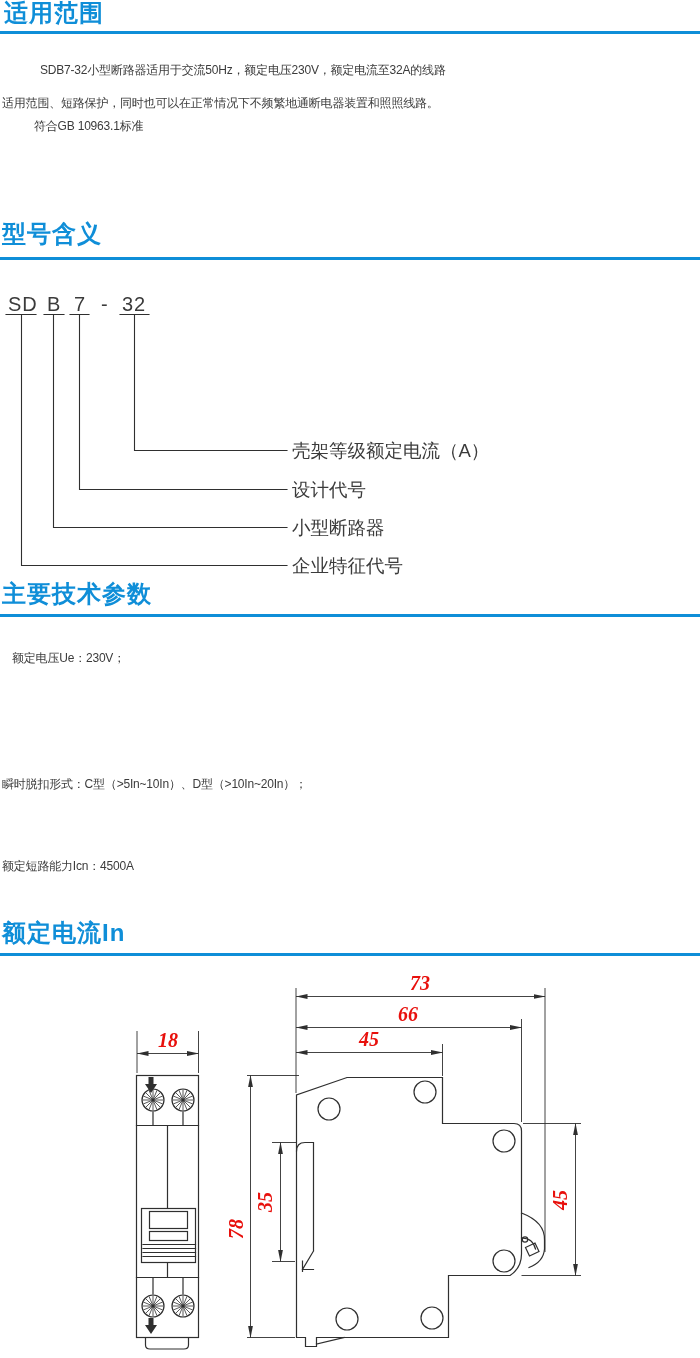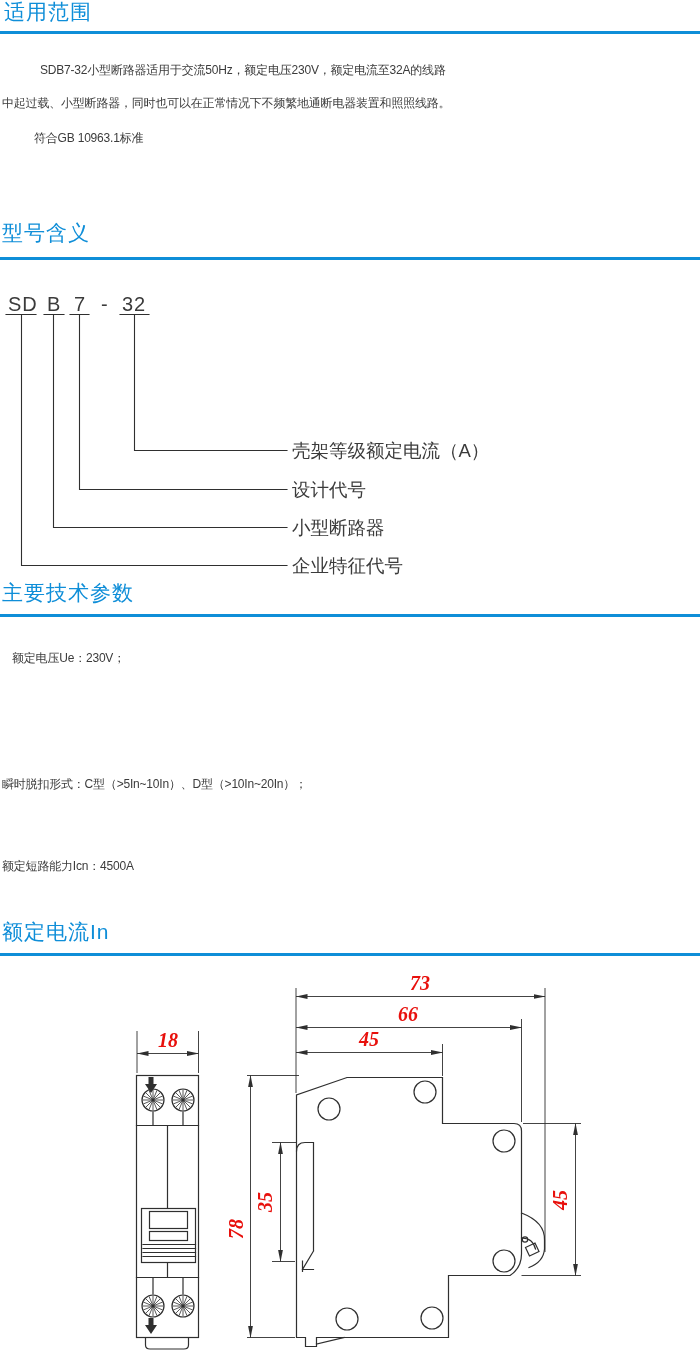--- a/index.html
+++ b/index.html
@@ -4,21 +4,21 @@
 <style>
   :root{
     --accent:#0f8ed8;
     --dim:#e8100c;
     --text:#3b3b3b;
     --line:#2f2f2f;
   }
   html,body{margin:0;padding:0;background:#fff;}
   .page{position:relative;width:700px;height:1358px;background:#ffffff;
         font-family:"Liberation Sans",sans-serif;overflow:hidden;}
-  .heading{position:absolute;font-size:21px;font-weight:normal;color:var(--accent);
+  .heading{position:absolute;font-size:24px;font-weight:bold;color:var(--accent);
            letter-spacing:1px;white-space:nowrap;line-height:1.1;}
   .rule{position:absolute;left:0;width:700px;height:3px;background:var(--accent);}
   .bodyline,.param{position:absolute;font-size:12px;letter-spacing:-0.2px;
            color:var(--text);white-space:nowrap;line-height:1.15;}
   svg.diagram{position:absolute;left:0;width:700px;}
   .ln{stroke:var(--line);stroke-width:1.2;fill:none;stroke-linecap:square;}
   .thin{stroke-width:1.1;}
   .dim{stroke:var(--line);stroke-width:0.9;fill:none;}
   .solid{fill:var(--line);stroke:none;}
   .codetext text{font-size:20px;fill:var(--text);font-family:"Liberation Sans",sans-serif;letter-spacing:1px;}
@@ -27,22 +27,22 @@
            font-style:italic;font-weight:bold;text-anchor:middle;}
 </style>
 </head>
 <body>
 
 <div class="page">
 
   <div class="heading" style="top:0px;left:4px">适用范围</div>
   <div class="rule" style="top:31px"></div>
   <div class="bodyline" style="top:64px;left:40px">SDB7-32小型断路器适用于交流50Hz，额定电压230V，额定电流至32A的线路</div>
-  <div class="bodyline" style="top:97px;left:2px">中起过载、小型断路器，同时也可以在正常情况下不频繁地通断电器装置和照照线路。</div>
-  <div class="bodyline" style="top:132px;left:34px">符合GB 10963.1标准</div>
+  <div class="bodyline" style="top:97px;left:2px">适用范围、短路保护，同时也可以在正常情况下不频繁地通断电器装置和照照线路。</div>
+  <div class="bodyline" style="top:120px;left:34px">符合GB 10963.1标准</div>
 
   <div class="heading" style="top:221px;left:2px">型号含义</div>
   <div class="rule" style="top:257px"></div>
 
   <svg class="diagram" style="top:285px;height:295px" viewBox="0 285 700 295">
     <g class="ln thin">
       <path d="M6,314.5 H36 M44,314.5 H64 M70,314.5 H89 M120,314.5 H149"></path>
     </g>
     <g class="ln thin">
       <path d="M134.5,314.5 V450.5 H287"></path>

